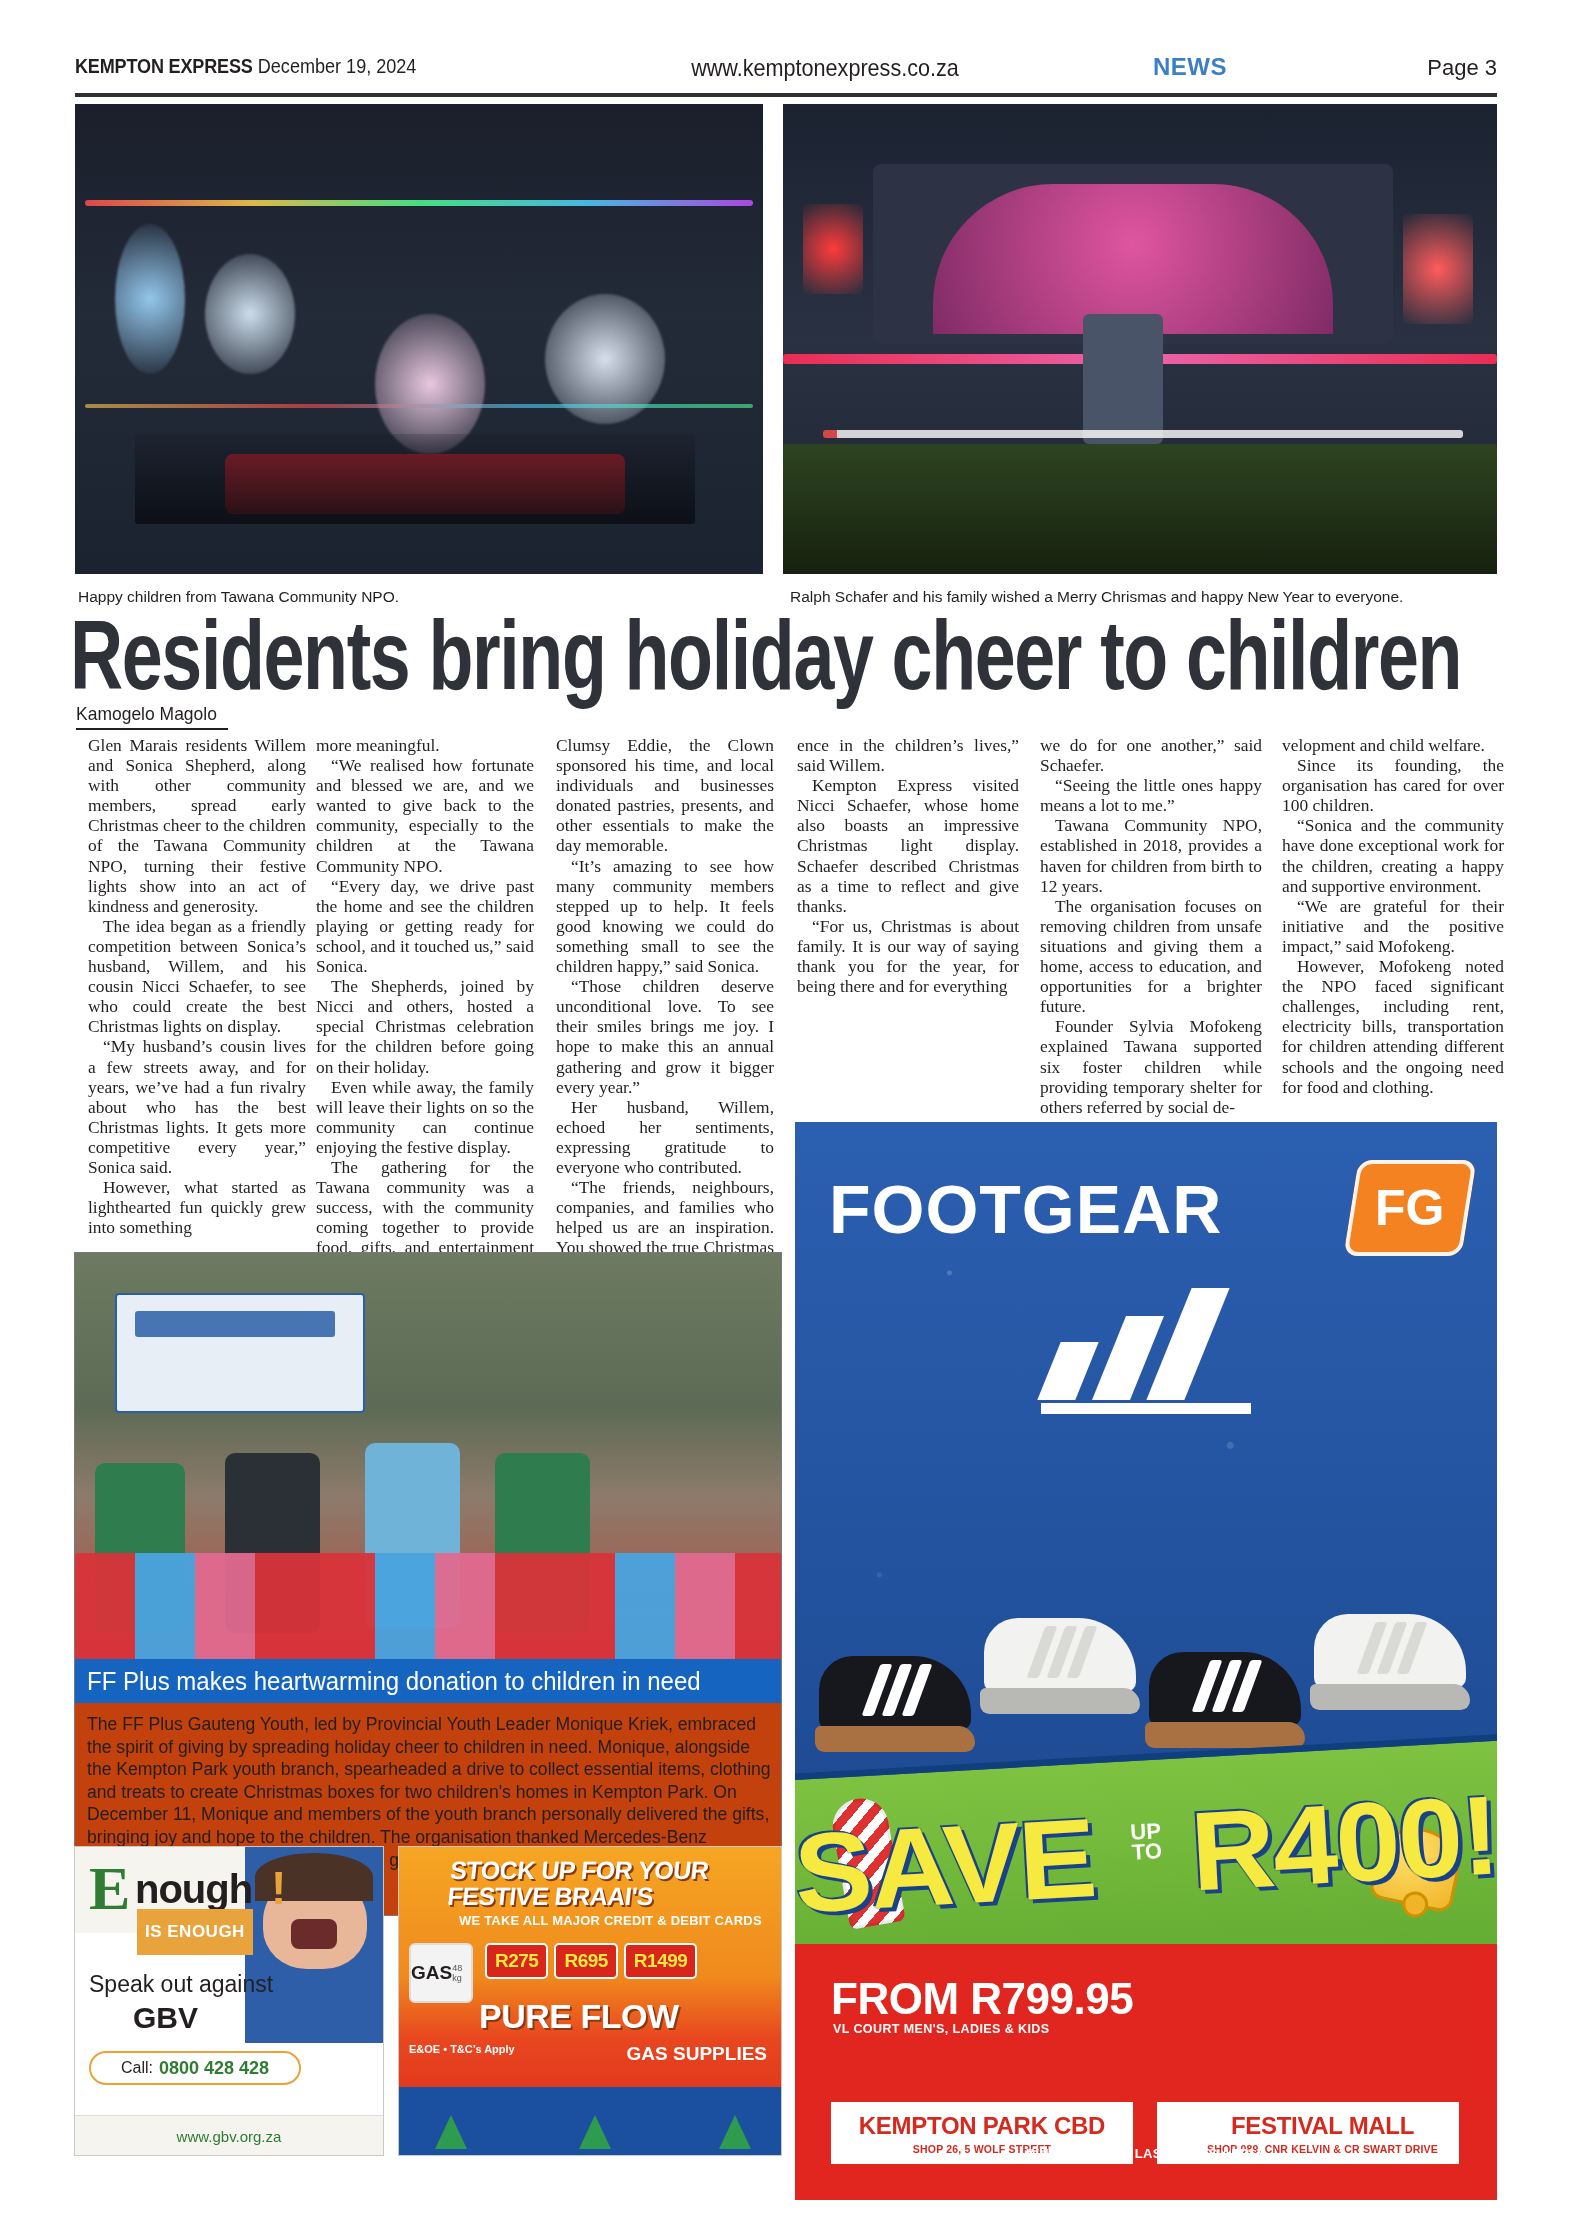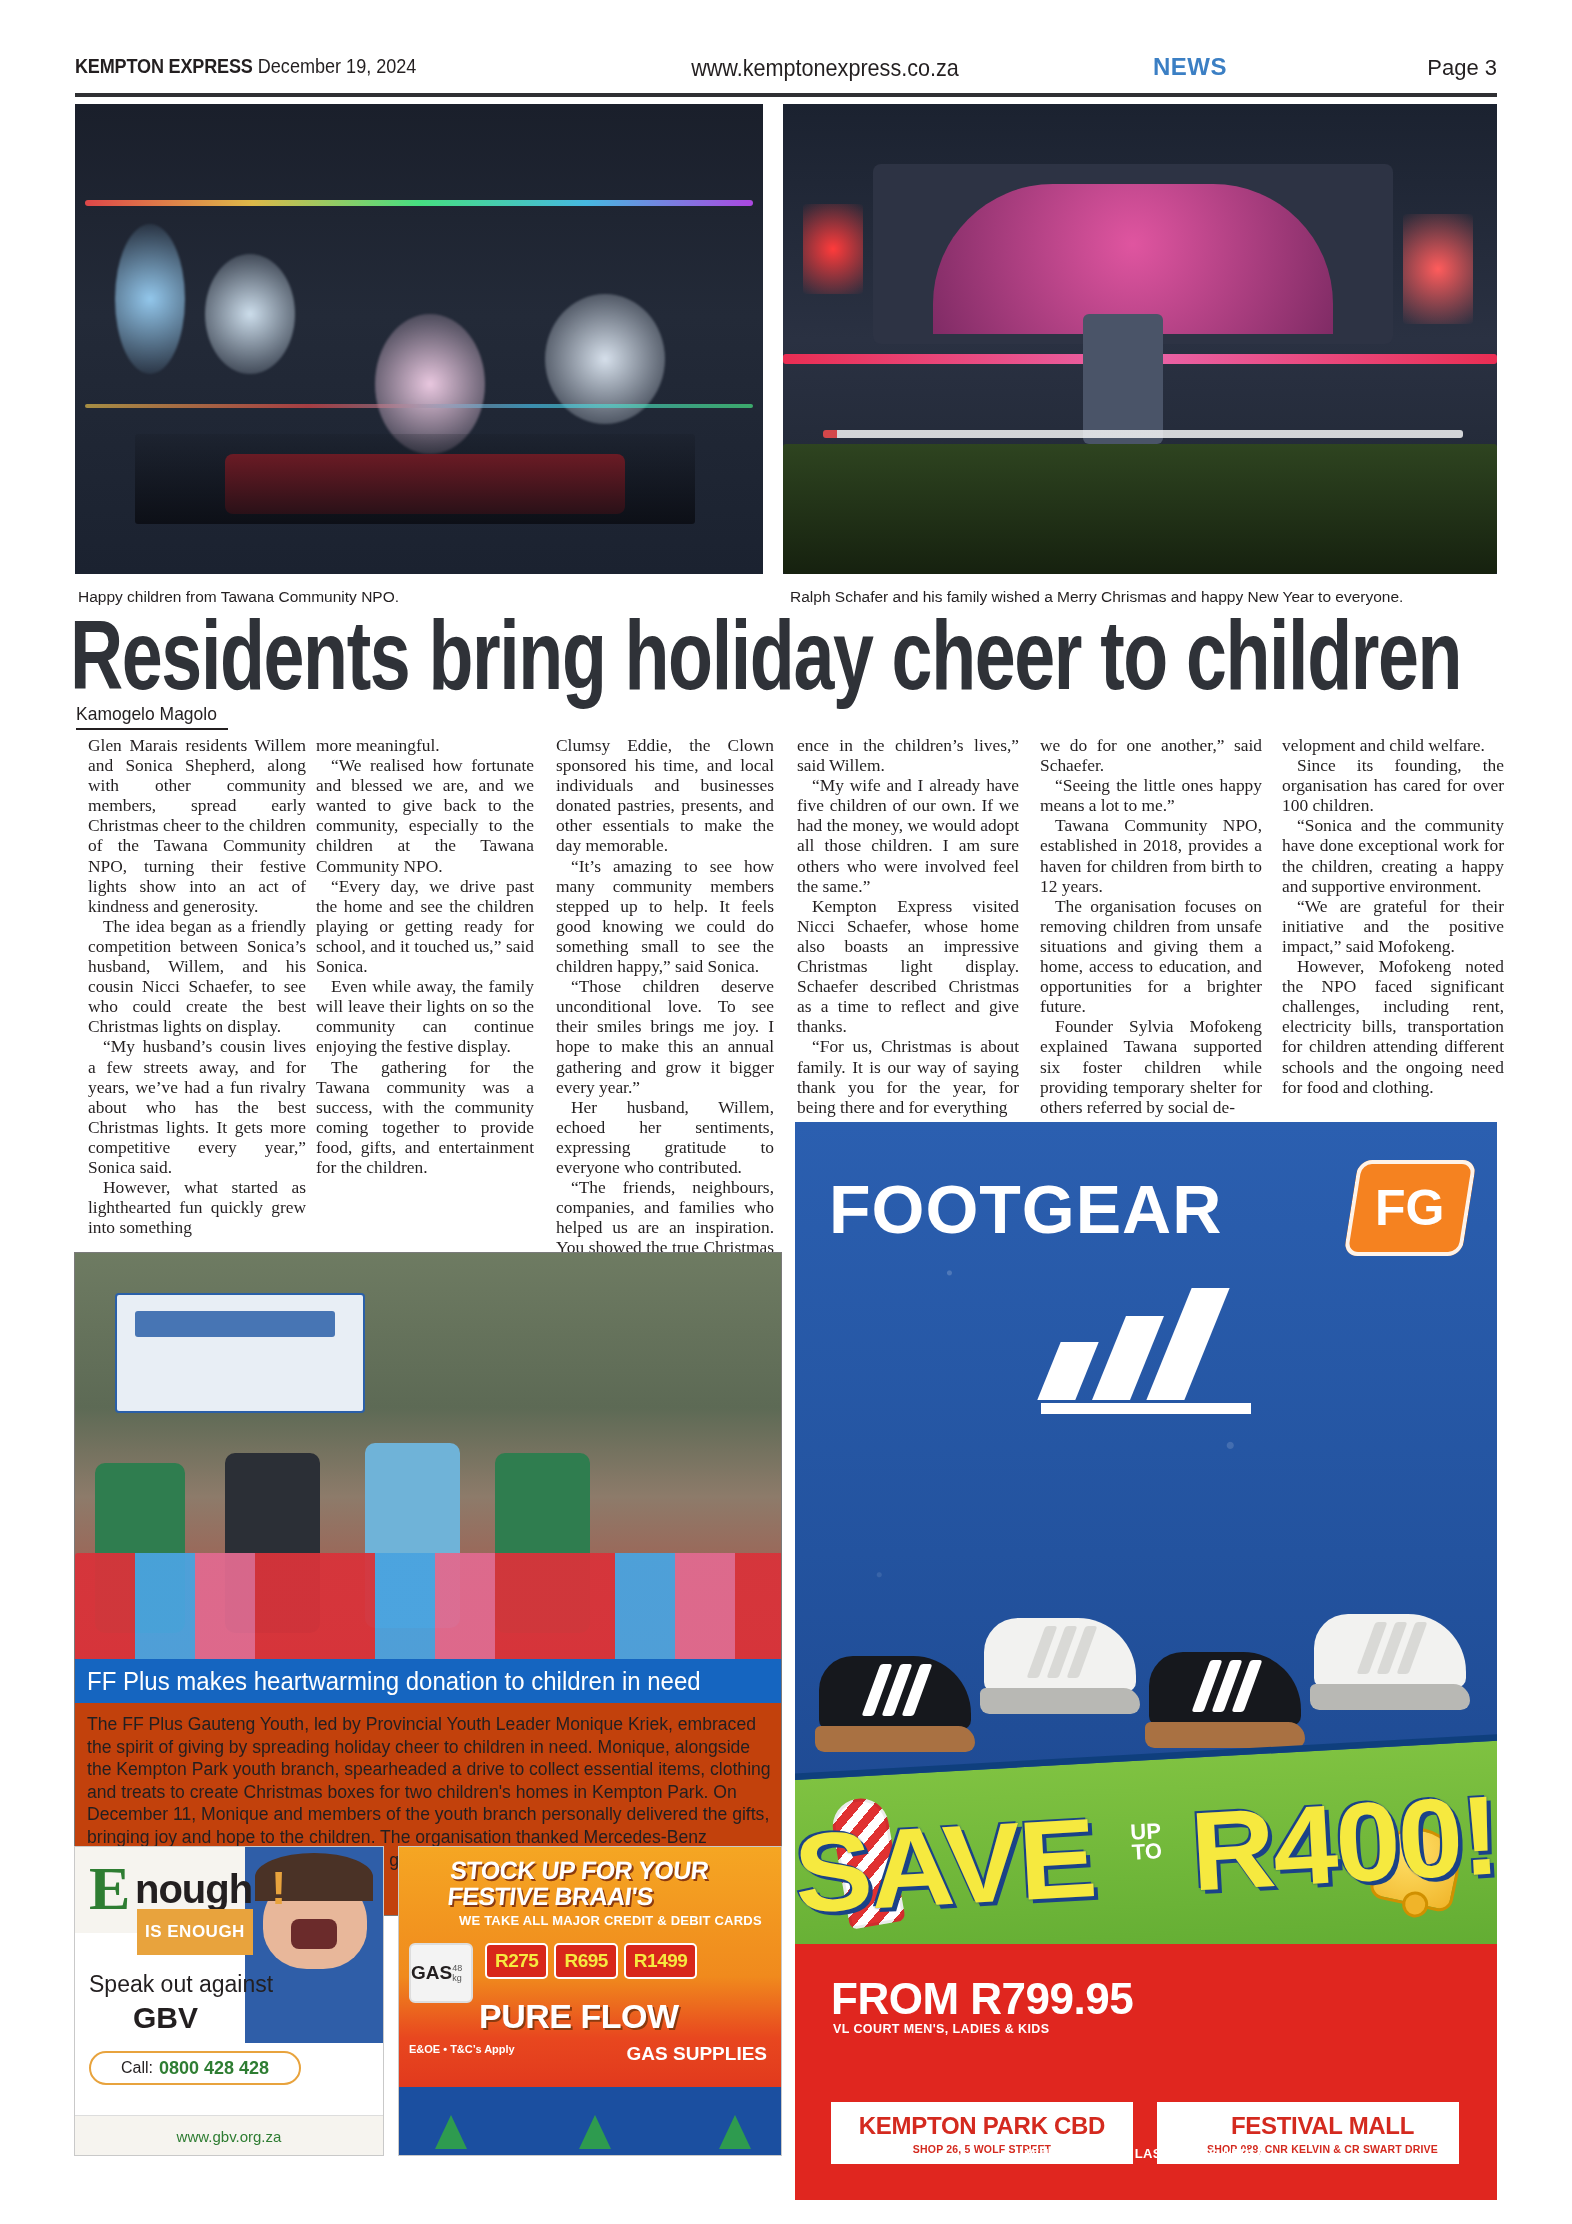--- a/index.html
+++ b/index.html
@@ -378,33 +378,33 @@
   <div class="col c1" style="height:510px;margin-left:12px;">
       <p class="noind">Glen Marais residents Willem and Sonica Shepherd, along with other community members, spread early Christmas cheer to the children of the Tawana Community NPO, turning their festive lights show into an act of kindness and generosity.</p>
       <p>The idea began as a friendly competition between Sonica’s husband, Willem, and his cousin Nicci Schaefer, to see who could create the best Christmas lights on display.</p>
       <p>“My husband’s cousin lives a few streets away, and for years, we’ve had a fun rivalry about who has the best Christmas lights. It gets more competitive every year,” Sonica said.</p>
       <p>However, what started as lighthearted fun quickly grew into something</p>
     </div>
   <div class="col c2" style="height:510px;">
       <p class="noind">more meaningful.</p>
       <p>“We realised how fortunate and blessed we are, and we wanted to give back to the community, especially to the children at the Tawana Community NPO.</p>
       <p>“Every day, we drive past the home and see the children playing or getting ready for school, and it touched us,” said Sonica.</p>
+      <p>The Shepherds, joined by Nicci and others, hosted a special Christmas celebration for the children before going on their holiday.</p>
       <p>Even while away, the family will leave their lights on so the community can continue enjoying the festive display.</p>
       <p>The gathering for the Tawana community was a success, with the community coming together to provide food, gifts, and entertainment for the children.</p>
     </div>
   <div class="col c3" style="height:510px;">
       <p class="noind">Clumsy Eddie, the Clown sponsored his time, and local individuals and businesses donated pastries, presents, and other essentials to make the day memorable.</p>
       <p>“It’s amazing to see how many community members stepped up to help. It feels good knowing we could do something small to see the children happy,” said Sonica.</p>
       <p>“Those children deserve unconditional love. To see their smiles brings me joy. I hope to make this an annual gathering and grow it bigger every year.”</p>
       <p>Her husband, Willem, echoed her sentiments, expressing gratitude to everyone who contributed.</p>
       <p>“The friends, neighbours, companies, and families who helped us are an inspiration. You showed the true Christmas spirit and made a differ-</p>
     </div>
   <div class="col c4" style="height:380px;">
       <p class="noind">ence in the children’s lives,” said Willem.</p>
-      <p>“My wife and I already have five children of our own. If we had the money, we would adopt all those children. I am sure others who were involved feel the same.”</p>
       <p>Kempton Express visited Nicci Schaefer, whose home also boasts an impressive Christmas light display. Schaefer described Christmas as a time to reflect and give thanks.</p>
       <p>“For us, Christmas is about family. It is our way of saying thank you for the year, for being there and for everything</p>
     </div>
   <div class="col c5" style="height:380px;">
       <p class="noind">we do for one another,” said Schaefer.</p>
       <p>“Seeing the little ones happy means a lot to me.”</p>
       <p>Tawana Community NPO, established in 2018, provides a haven for children from birth to 12 years.</p>
       <p>The organisation focuses on removing children from unsafe situations and giving them a home, access to education, and opportunities for a brighter future.</p>
       <p>Founder Sylvia Mofokeng explained Tawana supported six foster children while providing temporary shelter for others referred by social de-</p>
     </div>

